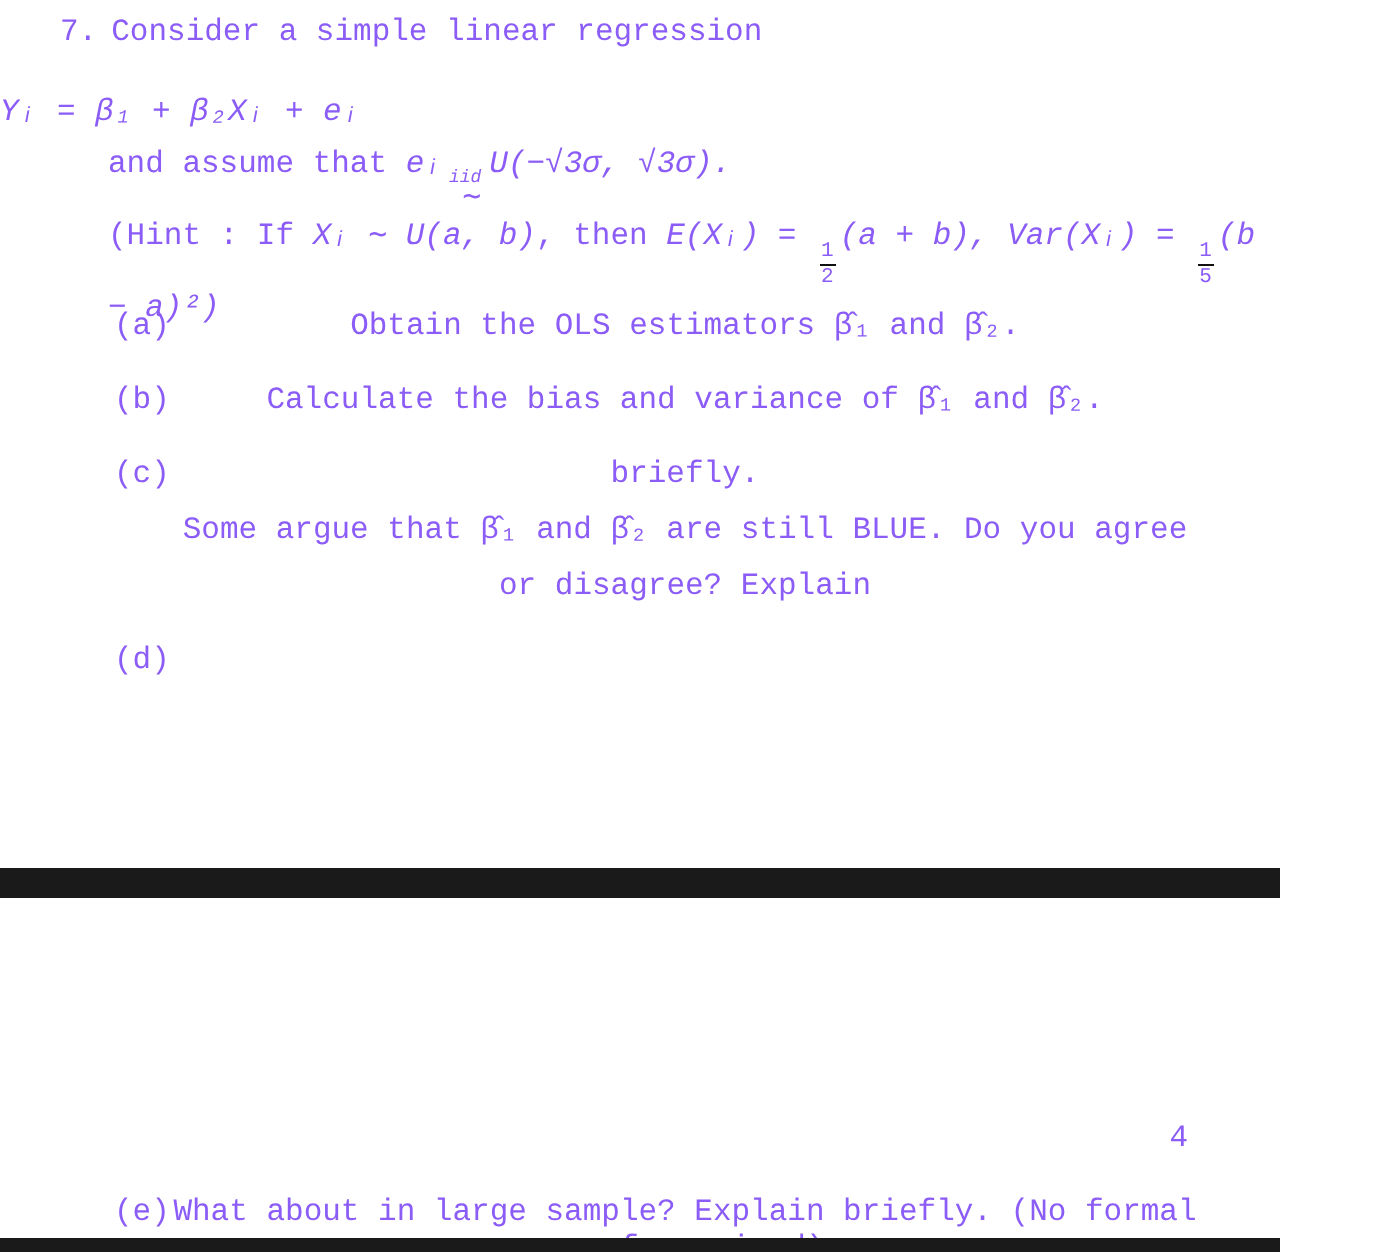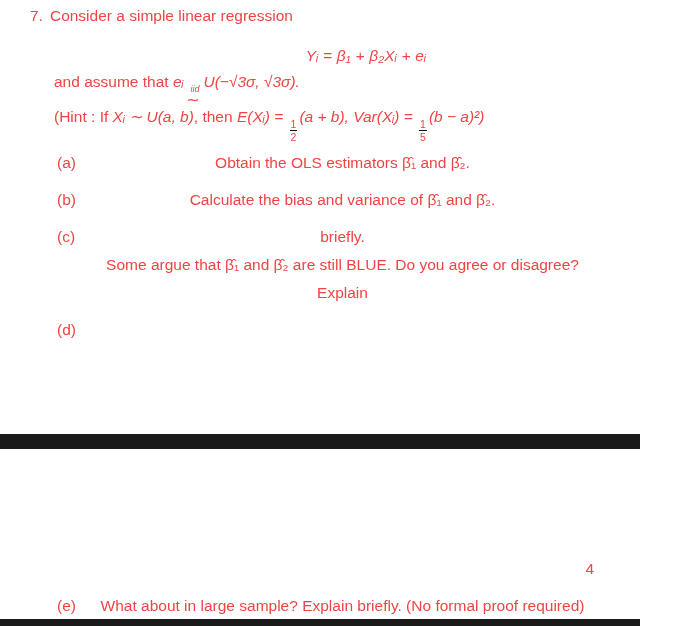--- a/index.html
+++ b/index.html
@@ -1,39 +1,37 @@
 <!DOCTYPE html>
 <html><head>
 <meta charset="utf-8">
 <style>
   html, body { margin: 0; padding: 0; background: #ffffff; }
   .page {
     position: relative;
     width: 640px;
     height: 626px;
     background: #ffffff;
-    color: #ef4444;
-    font-family: Liberation Sans, sans-serif;
+    color: #8b5cf6;
+    font-family: Liberation Mono, monospace;
     font-size: 15.5px;
     overflow: hidden;
   }
   .mi { font-style: italic; }
 
   .heading { position: absolute; top: 7px; left: 30px; }
   .heading .title { margin-left: 7px; }
 
   .equation {
     position: absolute;
     top: 47px;
     left: 0;
     width: 100%;
-    text-align: center;
     font-style: italic;
     letter-spacing: 0.2px;
-    padding-left: 46px;
   }
 
   .assumption { position: absolute; top: 73px; left: 54px; }
   .hint       { position: absolute; top: 108px; left: 54px; }
 
   .overset {
     display: inline-flex;
     flex-direction: column;
     align-items: flex-end;
     vertical-align: -0.3em;

